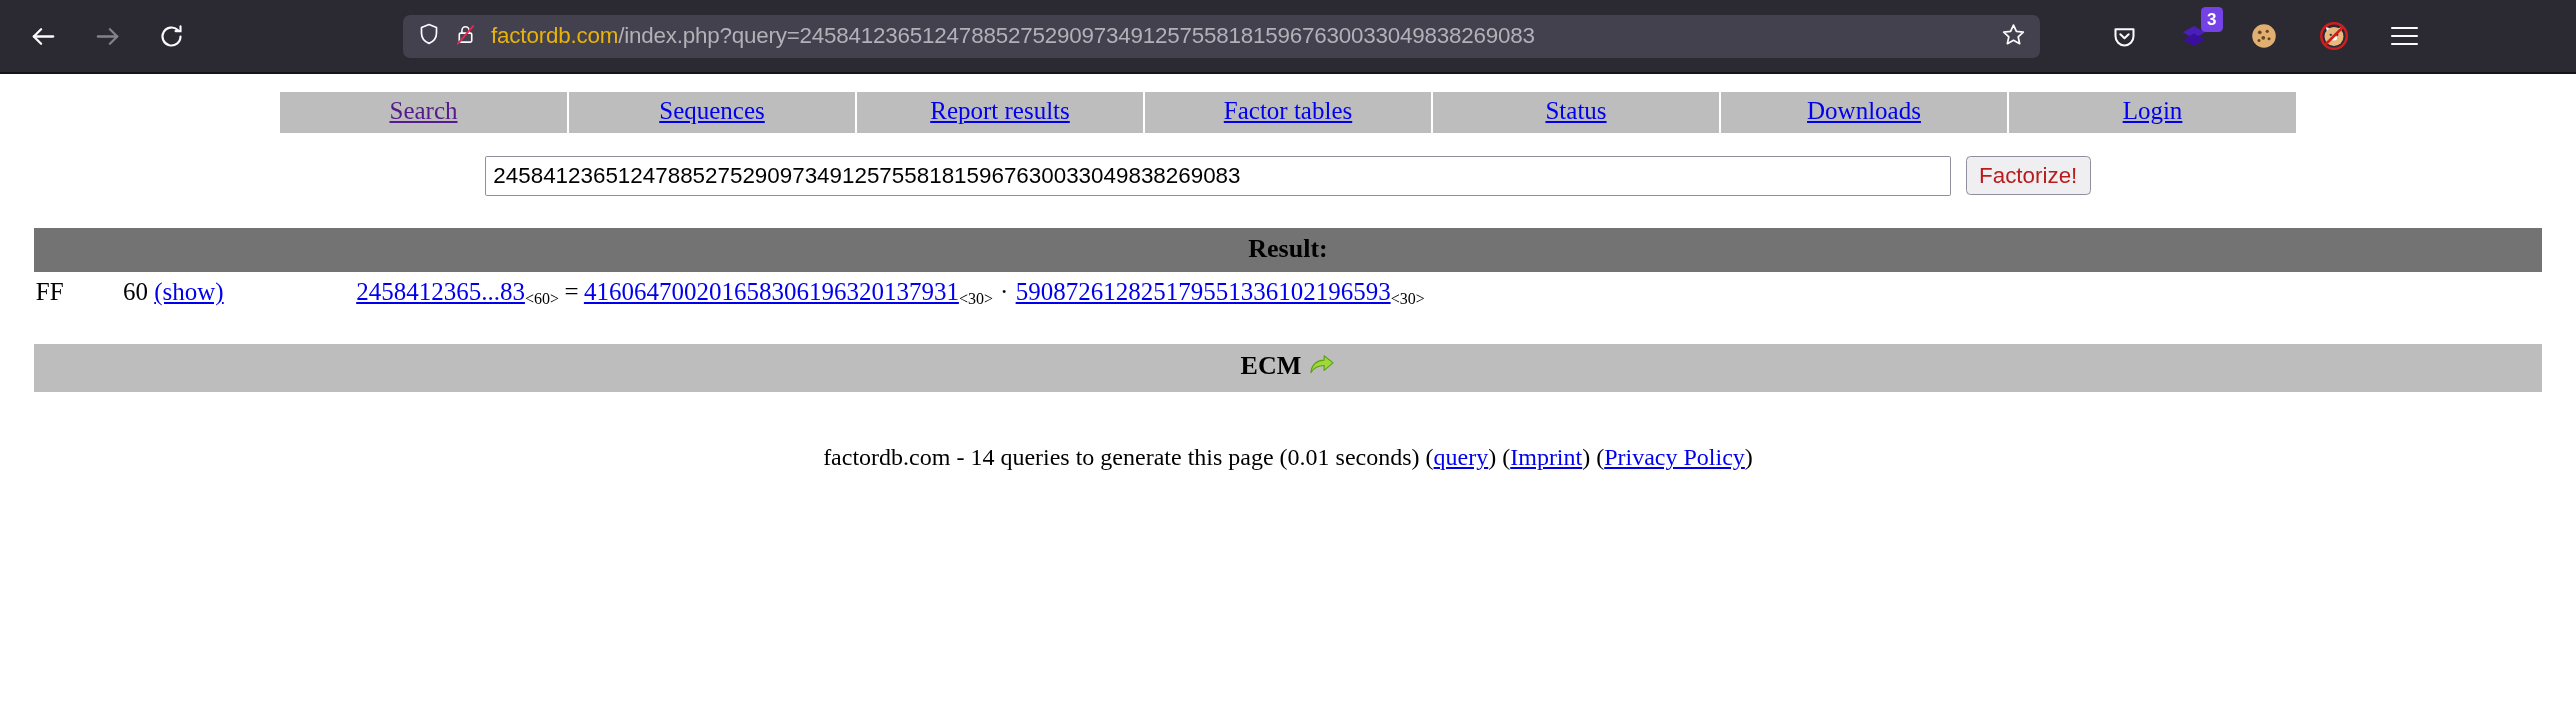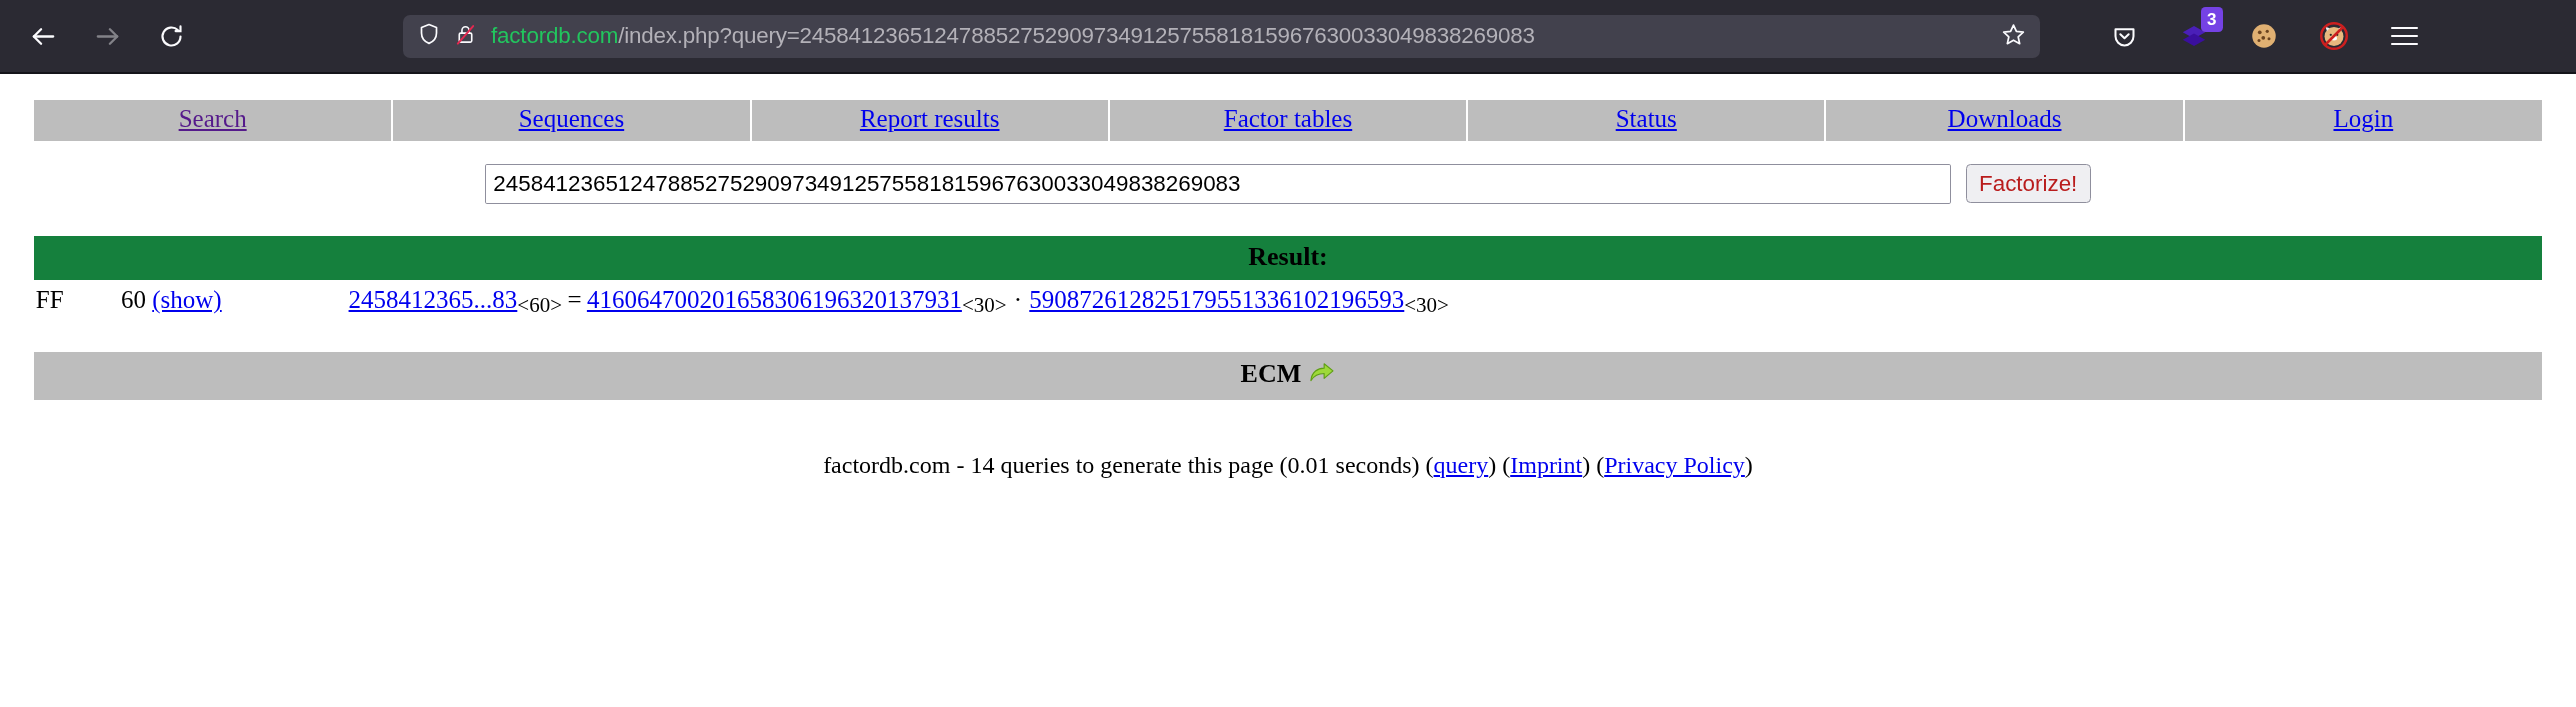--- a/index.html
+++ b/index.html
@@ -58,21 +58,21 @@
   .url-text {
     flex: 1 1 auto;
     white-space: nowrap;
     overflow: hidden;
     text-overflow: clip;
     font-family: "Liberation Sans", sans-serif;
     font-size: 22.4px;
     color: #b3b1b8;
     letter-spacing: -0.2px;
   }
-  .url-text .host { color: #22c55e; }
+  .url-text .host { color: #eab308; }
   .star-btn { flex: 0 0 auto; margin-left: 10.7px; }
 
   .toolbar-right {
     display: flex;
     align-items: center;
     gap: 34px;
     flex: 0 0 auto;
     margin-left: 30px;
     padding-right: 9px;
   }
@@ -98,22 +98,22 @@
     display: block; width: 27px; height: 2.7px; background: #fbfbfe; border-radius: 0.9px;
   }
   .chrome-sep { height: 1.8px; background: #15141a; }
 
   
   .page {
     padding: 0;
   }
 
   table.navtable {
-    width: 2508px;
-    margin: 26px auto 0 auto;
+    width: 2016px;
+    margin: 18px auto 0 auto;
     border-collapse: collapse;
     table-layout: fixed;
     background: #bdbdbd;
   }
   table.navtable td {
     text-align: center;
     padding: 5.4px 0 8px 0;
     border-right: 2.7px solid #ffffff;
     font-size: 25px;
   }
@@ -153,21 +153,21 @@
   }
 
   table.result {
     width: 2508px;
     margin: 32px auto 0 auto;
     border-collapse: collapse;
     table-layout: auto;
   }
   table.result td { padding: 0; }
   .result-head {
-    background: #15803d;
+    background: #737373;
     text-align: center;
     font-weight: bold;
     font-size: 26px;
     padding: 6.3px 0 8px 0 !important;
   }
   .col-head {
     background: #dcdcdc;
     font-size: 25px;
     padding: 5.4px 9px 7.2px 0 !important;
     vertical-align: bottom;
@@ -176,21 +176,21 @@
   .col-head.c2 { width: 210px; }
   .hgap { width: 10.7px; background: #ffffff !important; }
   .data-cell {
     font-size: 25px;
     padding: 6.3px 9px 6.3px 0 !important;
     vertical-align: baseline;
     white-space: nowrap;
   }
   .data-cell.c1 { padding-left: 1.8px !important; }
   .sub {
-    font-size: 21px;
+    font-size: 16px;
     vertical-align: baseline;
     position: relative;
     top: 3.6px;
   }
   .eqsign { padding: 0 5.4px; }
   .dotsep { padding: 0 7.2px; }
 
   .section-bar {
     width: 2508px;
     margin: 32px auto 0 auto;

